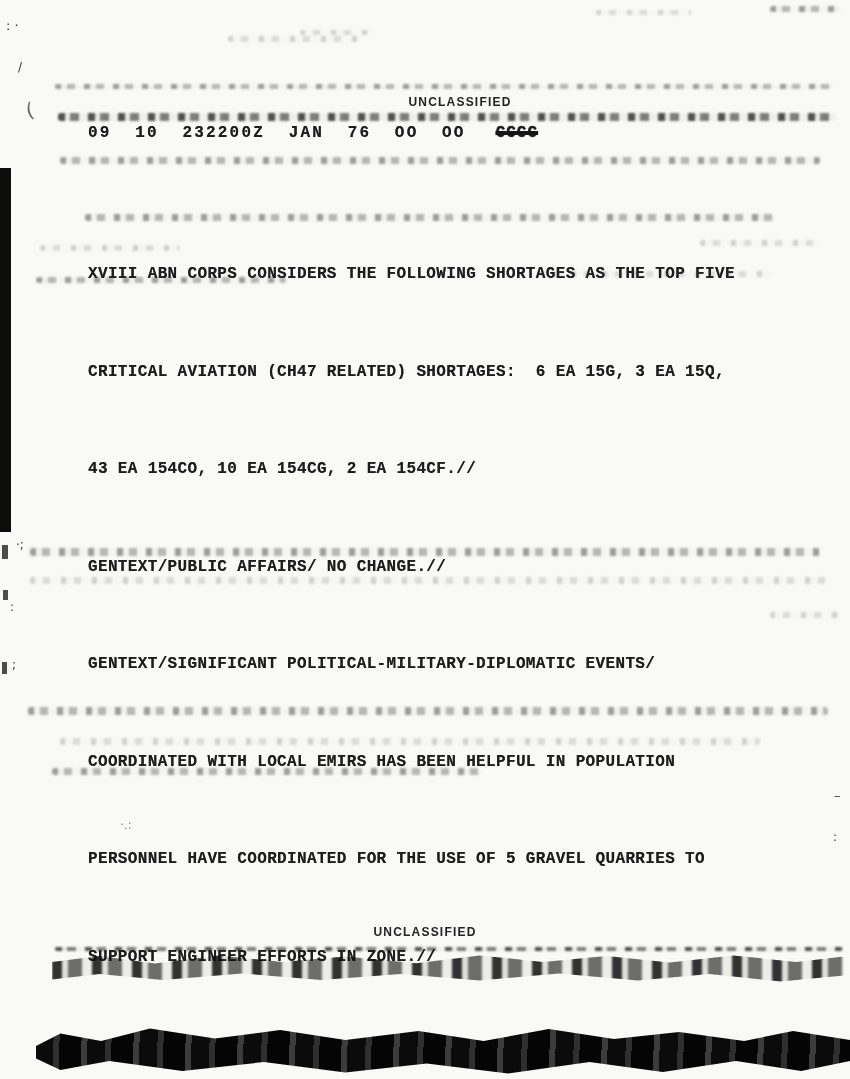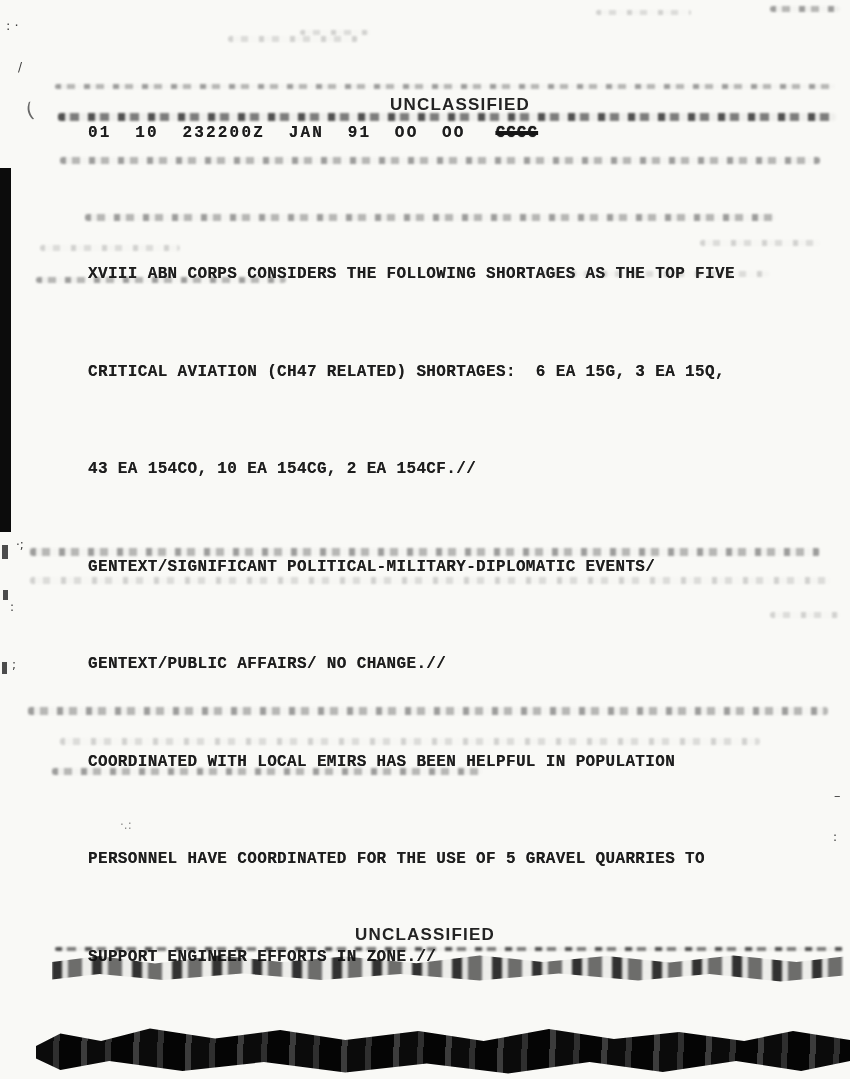--- a/index.html
+++ b/index.html
@@ -13,21 +13,21 @@
     color:#1d1d1d;
   }
 
   
   .classification {
     position:absolute;
     width:100%;
     text-align:center;
     font-family:"Liberation Sans","DejaVu Sans",sans-serif;
     font-weight:bold;
-    font-size:17px;
+    font-size:12px;
     letter-spacing:1.2px;
     color:#232323;
   }
   .classification.top { top:95px; padding-left:70px; box-sizing:border-box; }
   .classification.bottom { top:925px; padding-left:0; }
 
   .msg-header {
     position:absolute;
     left:88px; top:124px;
     font-size:16px;
@@ -140,35 +140,35 @@
   <div class="mark" style="left:6px; top:18px; font-size:13px;">:&nbsp;·</div>
   <div class="mark" style="left:18px; top:60px; font-size:12px;">/</div>
 
   <div class="streak mid" style="left:55px; top:84px; width:780px; height:5px;"></div>
 
   <div class="classification top">UNCLASSIFIED</div>
 
   <div class="streak dark" style="left:58px; top:113px; width:778px; height:8px;"></div>
   <div class="mark" style="left:26px; top:98px; font-size:20px; transform:rotate(-12deg); opacity:.75;">(</div>
 
-  <div class="msg-header"><span>01  10  232200Z  JAN  91  OO  OO</span><span class="struck">CCCC</span></div>
+  <div class="msg-header"><span>09  10  232200Z  JAN  76  OO  OO</span><span class="struck">CCCC</span></div>
 
   <div class="streak mid" style="left:60px; top:157px; width:760px; height:7px;"></div>
 
   <div class="edge-bar"></div>
   <div class="edge-tick" style="left:2px; top:545px; width:6px; height:14px;"></div>
   <div class="edge-tick" style="left:3px; top:590px; width:5px; height:10px;"></div>
   <div class="edge-tick" style="left:2px; top:662px; width:5px; height:12px;"></div>
 
   <div class="body-text">
     <div class="line">XVIII ABN CORPS CONSIDERS THE FOLLOWING SHORTAGES AS THE TOP FIVE</div>
     <div class="line">CRITICAL AVIATION (CH47 RELATED) SHORTAGES:  6 EA 15G, 3 EA 15Q,</div>
     <div class="line">43 EA 154CO, 10 EA 154CG, 2 EA 154CF.//</div>
+    <div class="line">GENTEXT/PUBLIC AFFAIRS/ NO CHANGE.//</div>
     <div class="line">GENTEXT/SIGNIFICANT POLITICAL-MILITARY-DIPLOMATIC EVENTS/</div>
-    <div class="line">GENTEXT/PUBLIC AFFAIRS/ NO CHANGE.//</div>
     <div class="line">COORDINATED WITH LOCAL EMIRS HAS BEEN HELPFUL IN POPULATION</div>
     <div class="line">PERSONNEL HAVE COORDINATED FOR THE USE OF 5 GRAVEL QUARRIES TO</div>
     <div class="line">SUPPORT ENGINEER EFFORTS IN ZONE.//</div>
     
     
     
     
     
     
     

